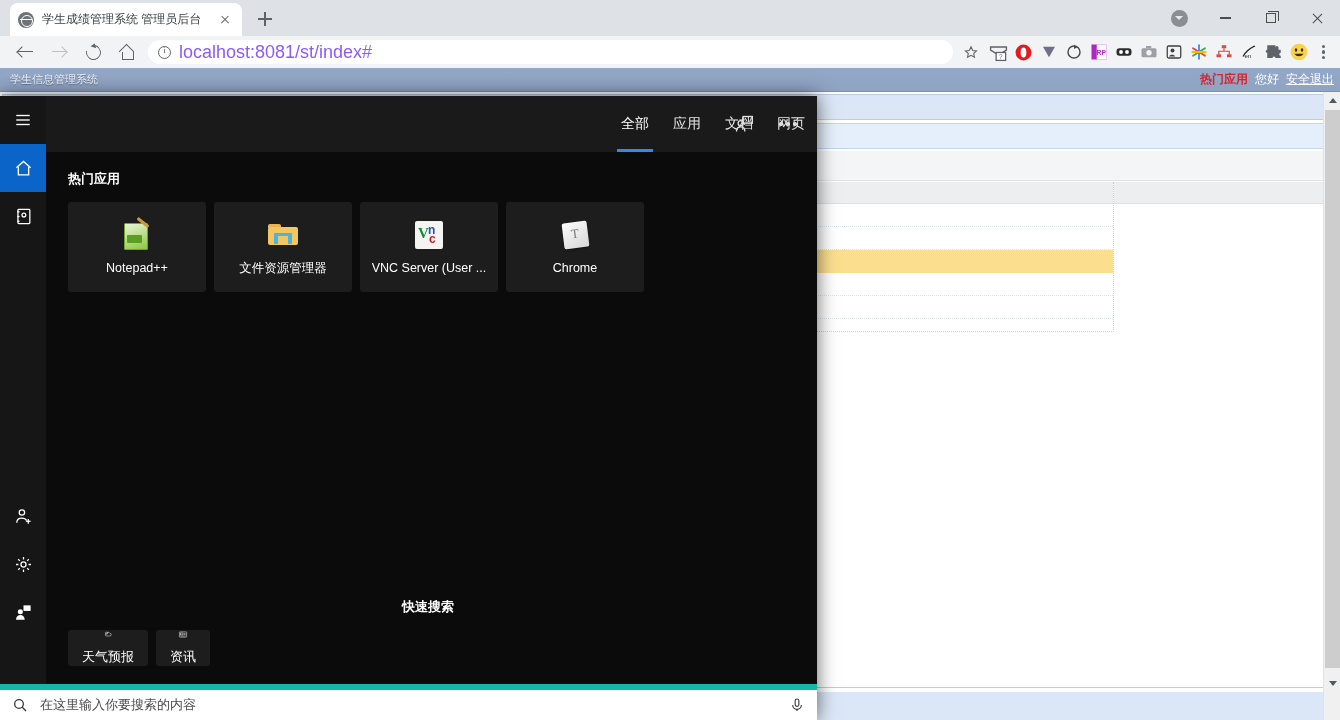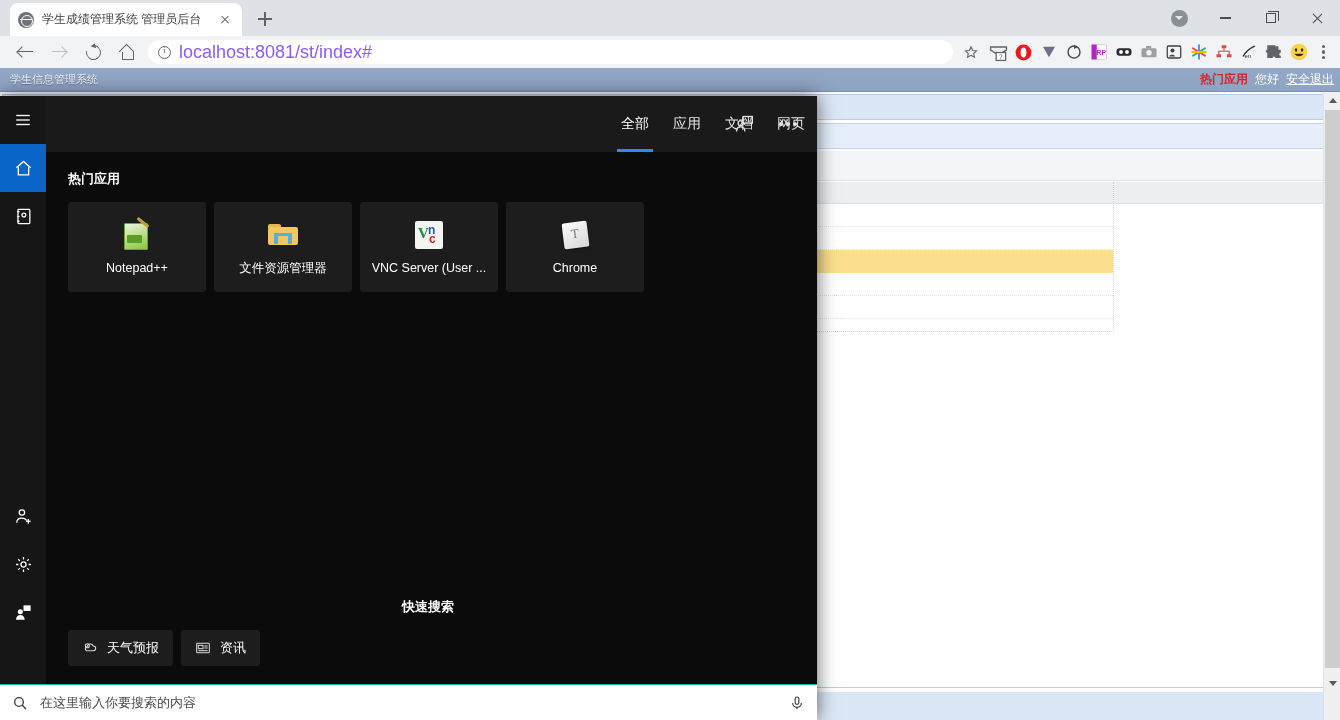--- a/index.html
+++ b/index.html
@@ -398,28 +398,28 @@
     font-family: "Liberation Serif", serif;
   }
 
   .quick {
     position: absolute; left: 22px; bottom: 18px; width: 720px; text-align: center;
   }
   .chips { display: flex; gap: 8px; }
   .chip {
     height: 36px; padding: 0 14px; background: #1d1d1d; border-radius: 3px;
     display: flex; align-items: center; gap: 9px; cursor: pointer;
-    font-size: 13px; color: #ffffff;
+    font-size: 13px; color: #ffffff; flex-direction: column;
   }
   .chip-ico { width: 16px; height: 16px; color: #d8d8d8; }
 
   .fly-search {
     position: absolute; left: 0; bottom: 0; width: 817px; height: 36px;
     background: #ffffff; display: flex; align-items: center; padding: 0 12px;
-    border-top: 1px solid #14b8a6;
+    border-top: 6px solid #14b8a6;
   }
   .fly-search .mag { width: 16px; height: 16px; color: #3b3b3b; flex: none; }
   .fly-ph {
     flex: 1; font-size: 13px; color: #4a4a4a; margin-left: 12px;
     white-space: nowrap;
   }
   .fly-mic { width: 16px; height: 16px; color: #3b3b3b; flex: none; cursor: pointer; }
 </style>
 </head>
 <body>

